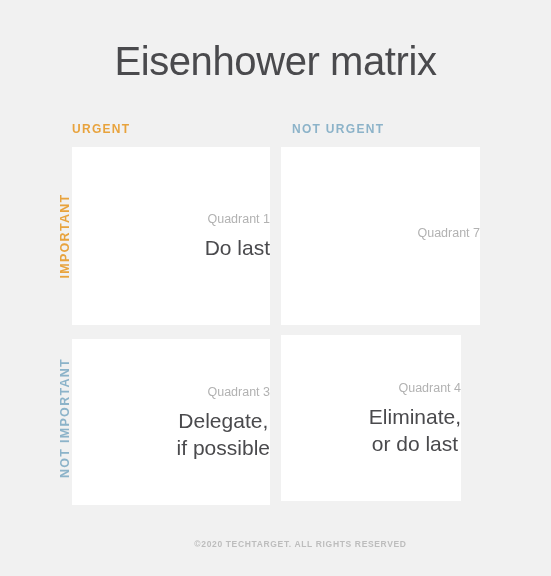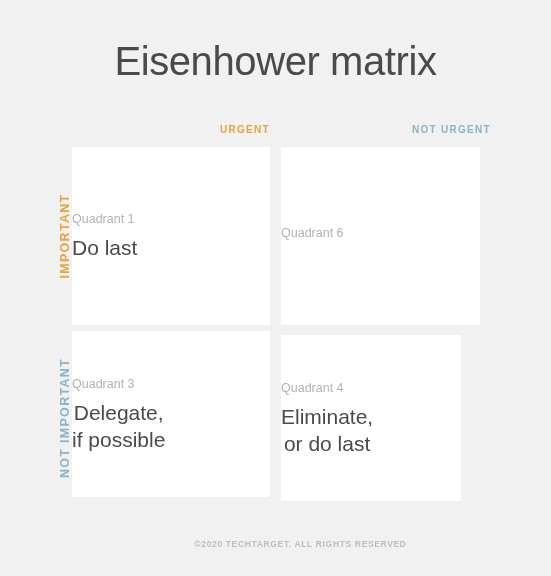--- a/index.html
+++ b/index.html
@@ -29,24 +29,24 @@
     line-height: 50px;
     white-space: nowrap;
   }
 
   
   .col-header {
     position: absolute;
     top: 121px;
     height: 17px;
     line-height: 17px;
-    font-size: 10px;
+    font-size: 12px;
     font-weight: bold;
     letter-spacing: 1.3px;
-    text-align: right;
+    text-align: left;
     white-space: nowrap;
   }
   .col-header.c1 { left: 72px;  width: 198px; color: #e8a33d; }
   .col-header.c2 { left: 292px; width: 199px; color: #8cb3c9; }
 
   
   .row-label {
     position: absolute;
     left: 0;
     width: 0;
@@ -75,27 +75,27 @@
     width: 166px;
     color: #8cb3c9;
   }
 
   
   .quadrant {
     position: absolute;
     background: #ffffff;
     display: flex;
     flex-direction: column;
-    align-items: flex-start;
+    align-items: flex-end;
     justify-content: center;
     box-sizing: border-box;
   }
   .quadrant.q1 { left: 72px;  top: 147px; width: 198px; height: 178px; }
   .quadrant.q2 { left: 281px; top: 147px; width: 199px; height: 178px; }
-  .quadrant.q3 { left: 72px;  top: 331px; width: 198px; height: 166px; }
+  .quadrant.q3 { left: 72px;  top: 339px; width: 198px; height: 166px; }
   .quadrant.q4 { left: 281px; top: 335px; width: 180px; height: 166px; }
 
   .quadrant-label {
     font-size: 12.5px;
     color: #b2b2b2;
     line-height: 16px;
     margin-bottom: 7px;
     white-space: nowrap;
   }
   .quadrant-action {
@@ -136,21 +136,21 @@
 <div class="row-label r2">
   <span>NOT IMPORTANT</span>
 </div>
 
 <div class="quadrant q1">
   <div class="quadrant-label">Quadrant 1</div>
   <div class="quadrant-action">Do last</div>
 </div>
 
 <div class="quadrant q2">
-  <div class="quadrant-label">Quadrant 6</div>
+  <div class="quadrant-label">Quadrant 7</div>
 </div>
 
 <div class="quadrant q3">
   <div class="quadrant-label">Quadrant 3</div>
   <div class="quadrant-action">Delegate,
 if possible</div>
 </div>
 
 <div class="quadrant q4">
   <div class="quadrant-label">Quadrant 4</div>

